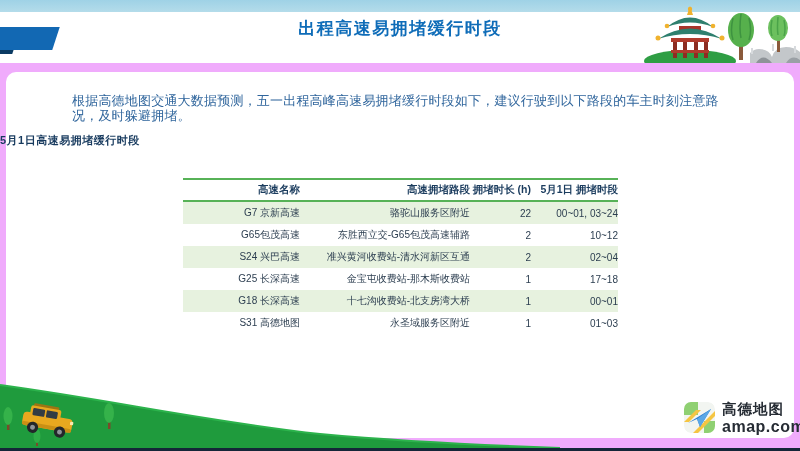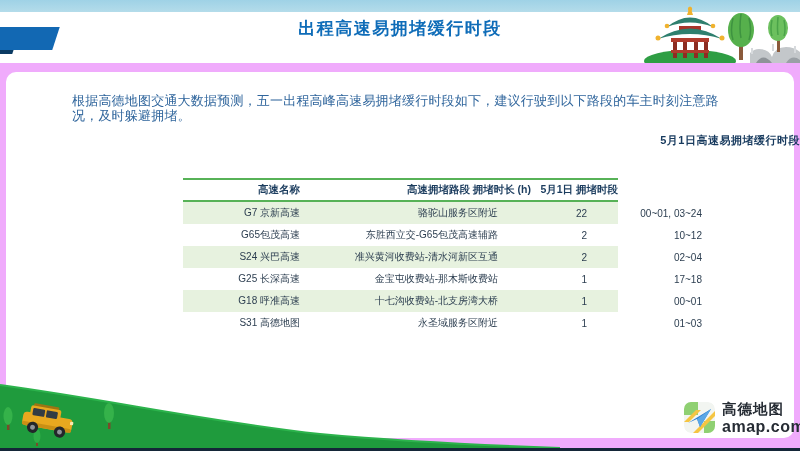--- a/index.html
+++ b/index.html
@@ -16,28 +16,28 @@
   .page-title{position:absolute;left:0;top:17px;width:800px;text-align:center;
     color:#0e6cb8;font-size:17px;font-weight:bold;letter-spacing:1.5px;}
 
   .pavilion-wrap{position:absolute;right:0;top:6px;width:162px;height:57px;}
 
   .card{position:absolute;left:6px;top:72px;width:788px;height:366px;background:#ffffff;
     border-radius:10px;}
 
   .intro-text{position:absolute;left:72px;top:93px;width:660px;font-size:13px;
     color:#2f659c;letter-spacing:0.2px;line-height:15px;}
-  .table-title{position:absolute;left:0;top:133px;width:800px;text-align:right;
+  .table-title{position:absolute;left:0;top:133px;width:800px;text-align:left;
     font-size:11px;font-weight:bold;color:#173a5e;letter-spacing:0.5px;}
 
   .tbl{position:absolute;left:183px;top:178px;width:435px;border-top:2px solid #57b257;}
   .trow,.thead{display:grid;grid-template-columns:117px 170px 61px 87px;align-items:center;
     text-align:right;}
   .thead{height:20px;border-bottom:2px solid #57b257;font-size:10.5px;font-weight:bold;color:#1b3c5e;}
-  .trow{height:22px;font-size:10px;color:#2c3e50;gap:28px;}
+  .trow{height:22px;font-size:10px;color:#2c3e50;}
   .trow.tint{background:#e7f2df;}
   .cell{overflow:hidden;white-space:nowrap;}
 
   .brand{position:absolute;left:684px;top:402px;display:flex;align-items:flex-start;gap:7px;}
   .brand-icon{width:31px;height:31px;border-radius:7px;overflow:hidden;display:block;}
   .brand-text{display:flex;flex-direction:column;line-height:1;}
   .brand-name{font-size:14.5px;font-weight:bold;color:#262c34;letter-spacing:1px;}
   .brand-domain{font-size:16px;font-weight:bold;color:#262c34;margin-top:2px;letter-spacing:0.5px;}
 
   .hill-wrap{position:absolute;left:0;bottom:3px;width:560px;height:70px;}
@@ -136,21 +136,21 @@
       <span class="cell">2</span>
       <span class="cell">02~04</span>
     </div>
     <div class="trow">
       <span class="cell">G25 长深高速</span>
       <span class="cell">金宝屯收费站-那木斯收费站</span>
       <span class="cell">1</span>
       <span class="cell">17~18</span>
     </div>
     <div class="trow tint">
-      <span class="cell">G18 呼准高速</span>
+      <span class="cell">G18 长深高速</span>
       <span class="cell">十七沟收费站-北支房湾大桥</span>
       <span class="cell">1</span>
       <span class="cell">00~01</span>
     </div>
     <div class="trow">
       <span class="cell">S31 高德地图</span>
       <span class="cell">永圣域服务区附近</span>
       <span class="cell">1</span>
       <span class="cell">01~03</span>
     </div>

